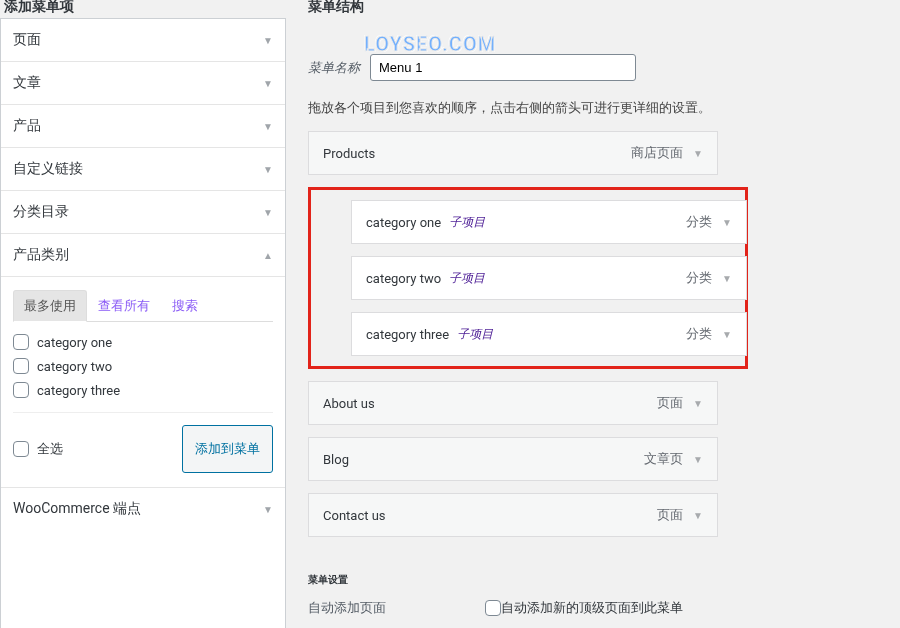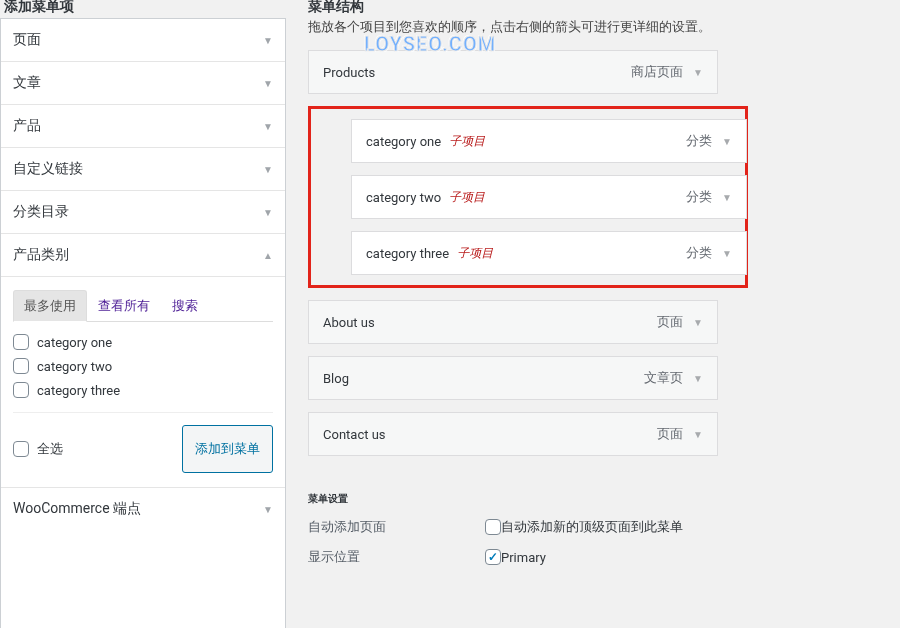--- a/index.html
+++ b/index.html
@@ -50,21 +50,21 @@
     }
     .tabs {
       display: flex;
       gap: 0;
       border-bottom: 1px solid #ddd;
       margin-bottom: 12px;
     }
     .tab {
       padding: 6px 10px;
       font-size: 13px;
-      color: #4c1d95;
+      color: #8b5cf6;
       border: 1px solid transparent;
       border-bottom: none;
       position: relative;
       top: 1px;
       cursor: pointer;
       border-radius: 3px 3px 0 0;
     }
     .tab.active {
       color: #555;
       border-color: #ddd;
@@ -191,21 +191,21 @@
       margin-left: 30px;
       background: #fff;
     }
     .sub-wrap .mitem .left-text {
       display: flex;
       align-items: center;
       gap: 8px;
     }
     .subtag {
       font-style: italic;
-      color: #b91c1c;
+      color: #4c1d95;
       font-size: 12px;
     }
 
     .settings-title {
       font-size: 10px;
       font-weight: 700;
       margin: 36px 0 12px;
     }
     .settings-row {
       display: flex;
@@ -316,20 +316,24 @@
       <div class="acc-header">
         <span>WooCommerce 端点</span>
         <span class="caret">▼</span>
       </div>
     </div>
   </div>
 
   <div class="right">
     <div class="watermark">LOYSEO.COM</div>
 
+    <div class="name-row">
+      <label>菜单名称</label>
+      <input class="name-input" type="text" value="Menu 1" style="">
+    </div>
 
     <div class="hint">拖放各个项目到您喜欢的顺序，点击右侧的箭头可进行更详细的设置。</div>
 
     <div class="menu-area">
       <div class="mitem">
         <span>Products</span>
         <span class="meta">
           <span class="type">商店页面</span>
           <span class="caret">▼</span>
         </span>

